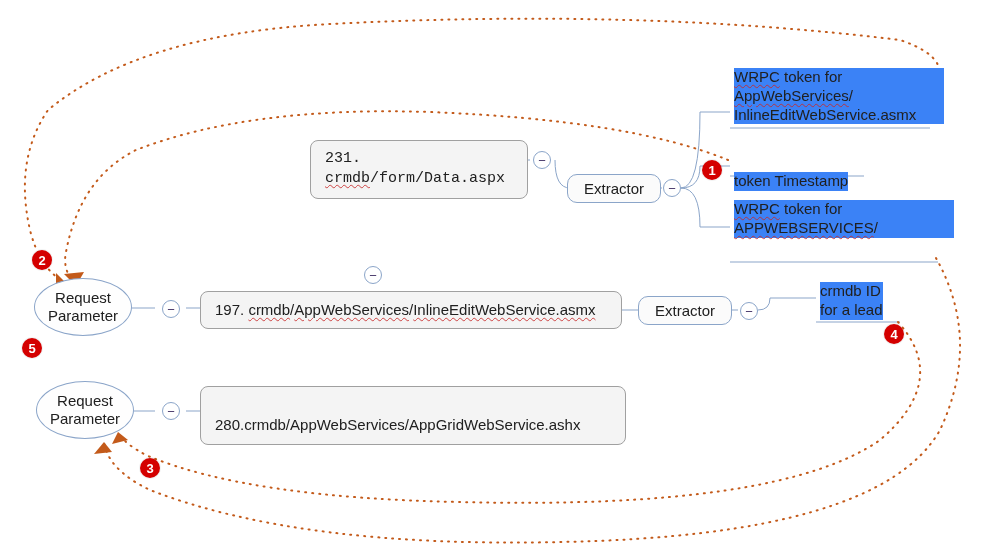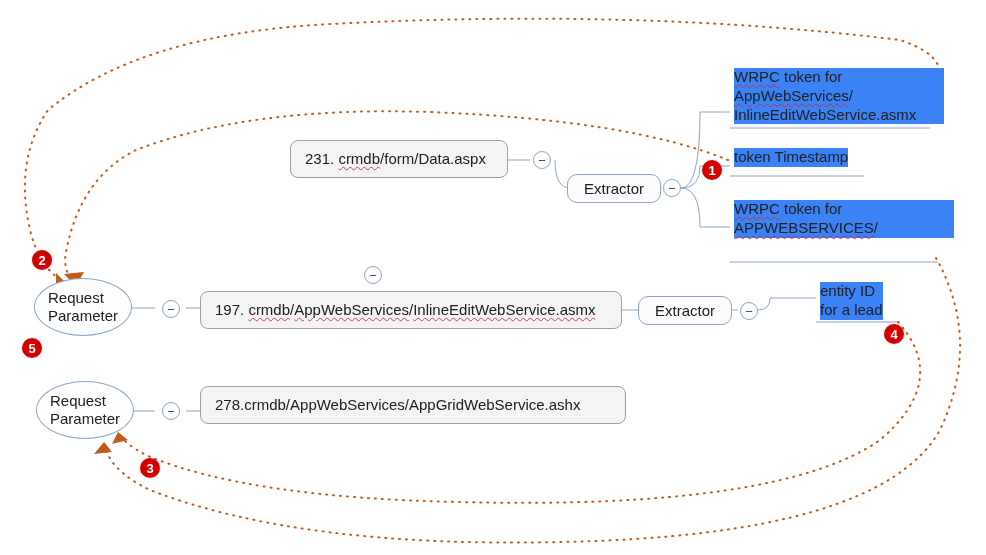--- a/index.html
+++ b/index.html
@@ -19,20 +19,21 @@
     border-radius: 8px;
     padding: 8px 14px;
     line-height: 1.35;
     box-shadow: 0 0 0 rgba(0,0,0,0);
   }
   .oval {
     position: absolute;
     border: 1px solid #8ba5c9;
     border-radius: 50%;
     background: #fefefe;
+    text-align: center;
     display: flex;
     align-items: center;
     justify-content: center;
     font-size: 15px;
     line-height: 1.2;
   }
   .extractor {
     position: absolute;
     border: 1px solid #8ba5c9;
     border-radius: 10px;
@@ -152,39 +153,39 @@
   <path class="dotted" d="
     M898 322
     Q950 380 880 440
     Q780 510 460 502
     Q250 498 148 456
     Q124 444 118 432
   "></path>
   <polygon class="arrowhead" points="118,432 112,444 128,440"></polygon>
 </svg>
 
-<div class="node-box" style="left:290px; top:140px; width:188px;">
+<div class="node-box" style="left:310px; top:140px; width:188px;font-family:Liberation Mono, monospace;">
   <span>231. </span><span class="redsqg">crmdb</span><span>/form/Data.aspx</span>
 </div>
 <div class="minus" style="left:533px; top:151px;">
   <span>−</span>
 </div>
 <div class="extractor" style="left:567px; top:174px;">
   <span>Extractor</span>
 </div>
 <div class="minus" style="left:663px; top:179px;">
   <span>−</span>
 </div>
 
 <div class="label" style="left:734px; top:68px; width:210px;">
   <span class="redsqg">WRPC</span><span> token for</span><br>
   <span class="redsqg">AppWebServices</span><span>/</span><br>
   <span>InlineEditWebService.asmx</span>
 </div>
-<div class="label" style="left:734px; top:148px;">
+<div class="label" style="left:734px; top:172px;">
   <span>token Timestamp</span>
 </div>
 <div class="label" style="left:734px; top:200px; width:220px;">
   <span class="redsqg">WRPC</span><span> token for</span><br>
   <span class="redsqg">APPWEBSERVICES</span><span>/</span><br>
 </div>
 
 <div class="oval" style="left:34px; top:278px; width:96px; height:56px;">
   <span style="white-space:pre-line">Request
 Parameter</span>
@@ -201,33 +202,34 @@
 <div class="node-box" style="left:200px; top:291px; width:392px;">
   <span>197. </span><span class="redsqg">crmdb</span><span>/</span><span class="redsqg">AppWebServices</span><span>/</span><span class="redsqg">InlineEditWebService.asmx</span>
 </div>
 <div class="extractor" style="left:638px; top:296px;">
   <span>Extractor</span>
 </div>
 <div class="minus" style="left:740px; top:302px;">
   <span>−</span>
 </div>
 <div class="label" style="left:820px; top:282px;">
-  <span>entity ID</span><br>
+  <span>crmdb ID</span><br>
   <span>for a lead</span>
 </div>
 
 <div class="oval" style="left:36px; top:381px; width:96px; height:56px;">
   <span style="white-space:pre-line">Request
 Parameter</span>
 </div>
 <div class="minus" style="left:162px; top:402px;">
   <span>−</span>
 </div>
 <div class="node-box" style="left:200px; top:386px; width:396px;">
-  <span>278.crmdb/AppWebServices/AppGridWebService.ashx</span><br>
+  <br>
+  <span>280.crmdb/AppWebServices/AppGridWebService.ashx</span>
 </div>
 
 <div class="badge" style="left:702px; top:160px;">
     <span>1</span>
   </div>
 <div class="badge" style="left:32px;  top:250px;">
     <span>2</span>
   </div>
 <div class="badge" style="left:140px; top:458px;">
     <span>3</span>

